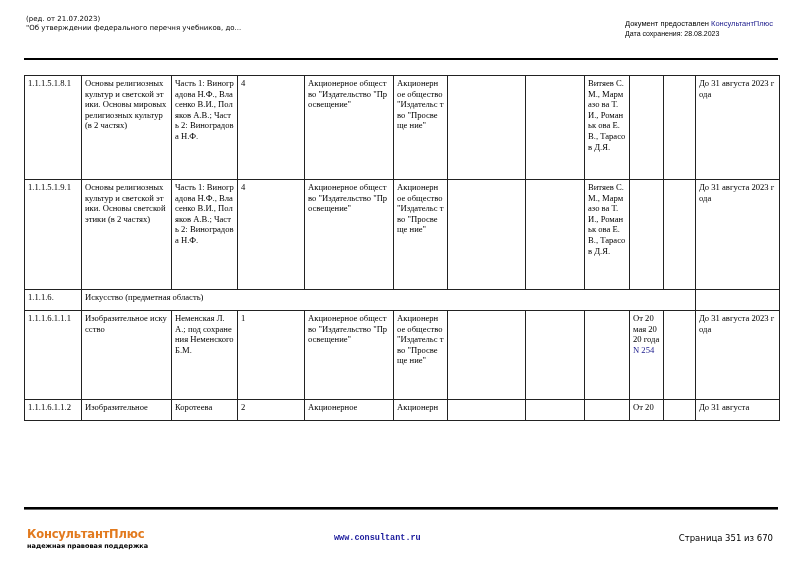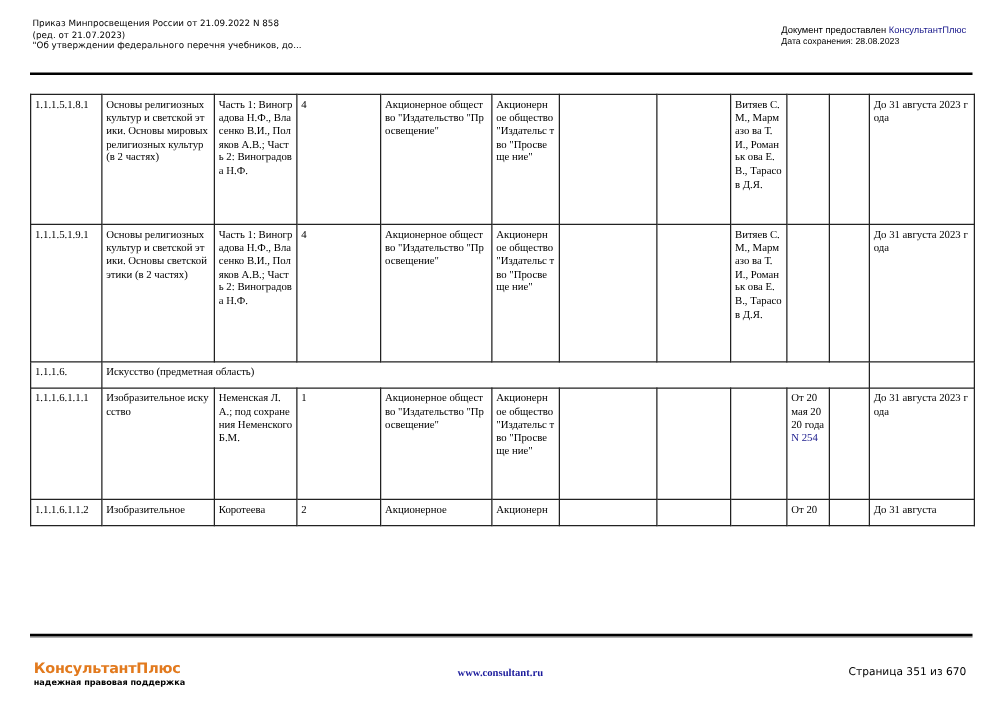--- a/index.html
+++ b/index.html
@@ -9,28 +9,27 @@
   .hdr-right { position: absolute; right: 27px; top: 19px; font-family: Liberation Sans, sans-serif; font-size: 7.5px; line-height: 9.5px; }
   .hdr-right .brand { color: #1a1a8c; }
   .hdr-right .save { font-size: 7px; }
   .top-rule { position: absolute; left: 24px; top: 58px; width: 754px; height: 2px; background: #000; }
   table.doc { position: absolute; left: 24px; top: 75px; border-collapse: collapse; table-layout: fixed; width: 755px; font-family: "Liberation Serif", serif; font-size: 8.6px; line-height: 10.6px; }
   table.doc td { border: 1px solid #222; vertical-align: top; padding: 2px 3px; word-break: break-all; }
   .bot-rule { position: absolute; left: 24px; top: 507px; width: 754px; height: 3px; border-top: 2px solid #000; border-bottom: 1px solid #666; }
   .link { color: #1a1a8c; }
   .foot-brand { position: absolute; left: 27px; top: 527px; font-family: "DejaVu Sans", sans-serif; font-weight: bold; font-size: 11.5px; color: #e27a1e; letter-spacing: -0.2px; }
   .foot-tag { position: absolute; left: 27px; top: 542px; font-family: "DejaVu Sans", sans-serif; font-weight: bold; font-size: 6.5px; color: #000; }
-  .foot-url { position: absolute; left: 366px; top: 533px; font-family: Liberation Serif, serif; font-weight: bold; font-size: 8.5px; color: #1a1a9c; }
+  .foot-url { position: absolute; left: 334px; top: 533px; font-family: Liberation Mono, monospace; font-weight: bold; font-size: 8.5px; color: #1a1a9c; }
   .foot-page { position: absolute; right: 27px; top: 533px; font-family: "DejaVu Sans", sans-serif; font-size: 8.5px; color: #000; margin-left: 37px; }
 </style>
 </head>
 <body>
 
 <div class="hdr-left">
-  <div>Приказ Минпросвещения России от 21.09.2022 N 858</div>
   <div>(ред. от 21.07.2023)</div>
   <div>"Об утверждении федерального перечня учебников, до...</div>
 </div>
 <div class="hdr-right">
   <div><span>Документ предоставлен </span><span class="brand">КонсультантПлюс</span></div>
   <div class="save">Дата сохранения: 28.08.2023</div>
 </div>
 <div class="top-rule"></div>
 
 <table class="doc">

